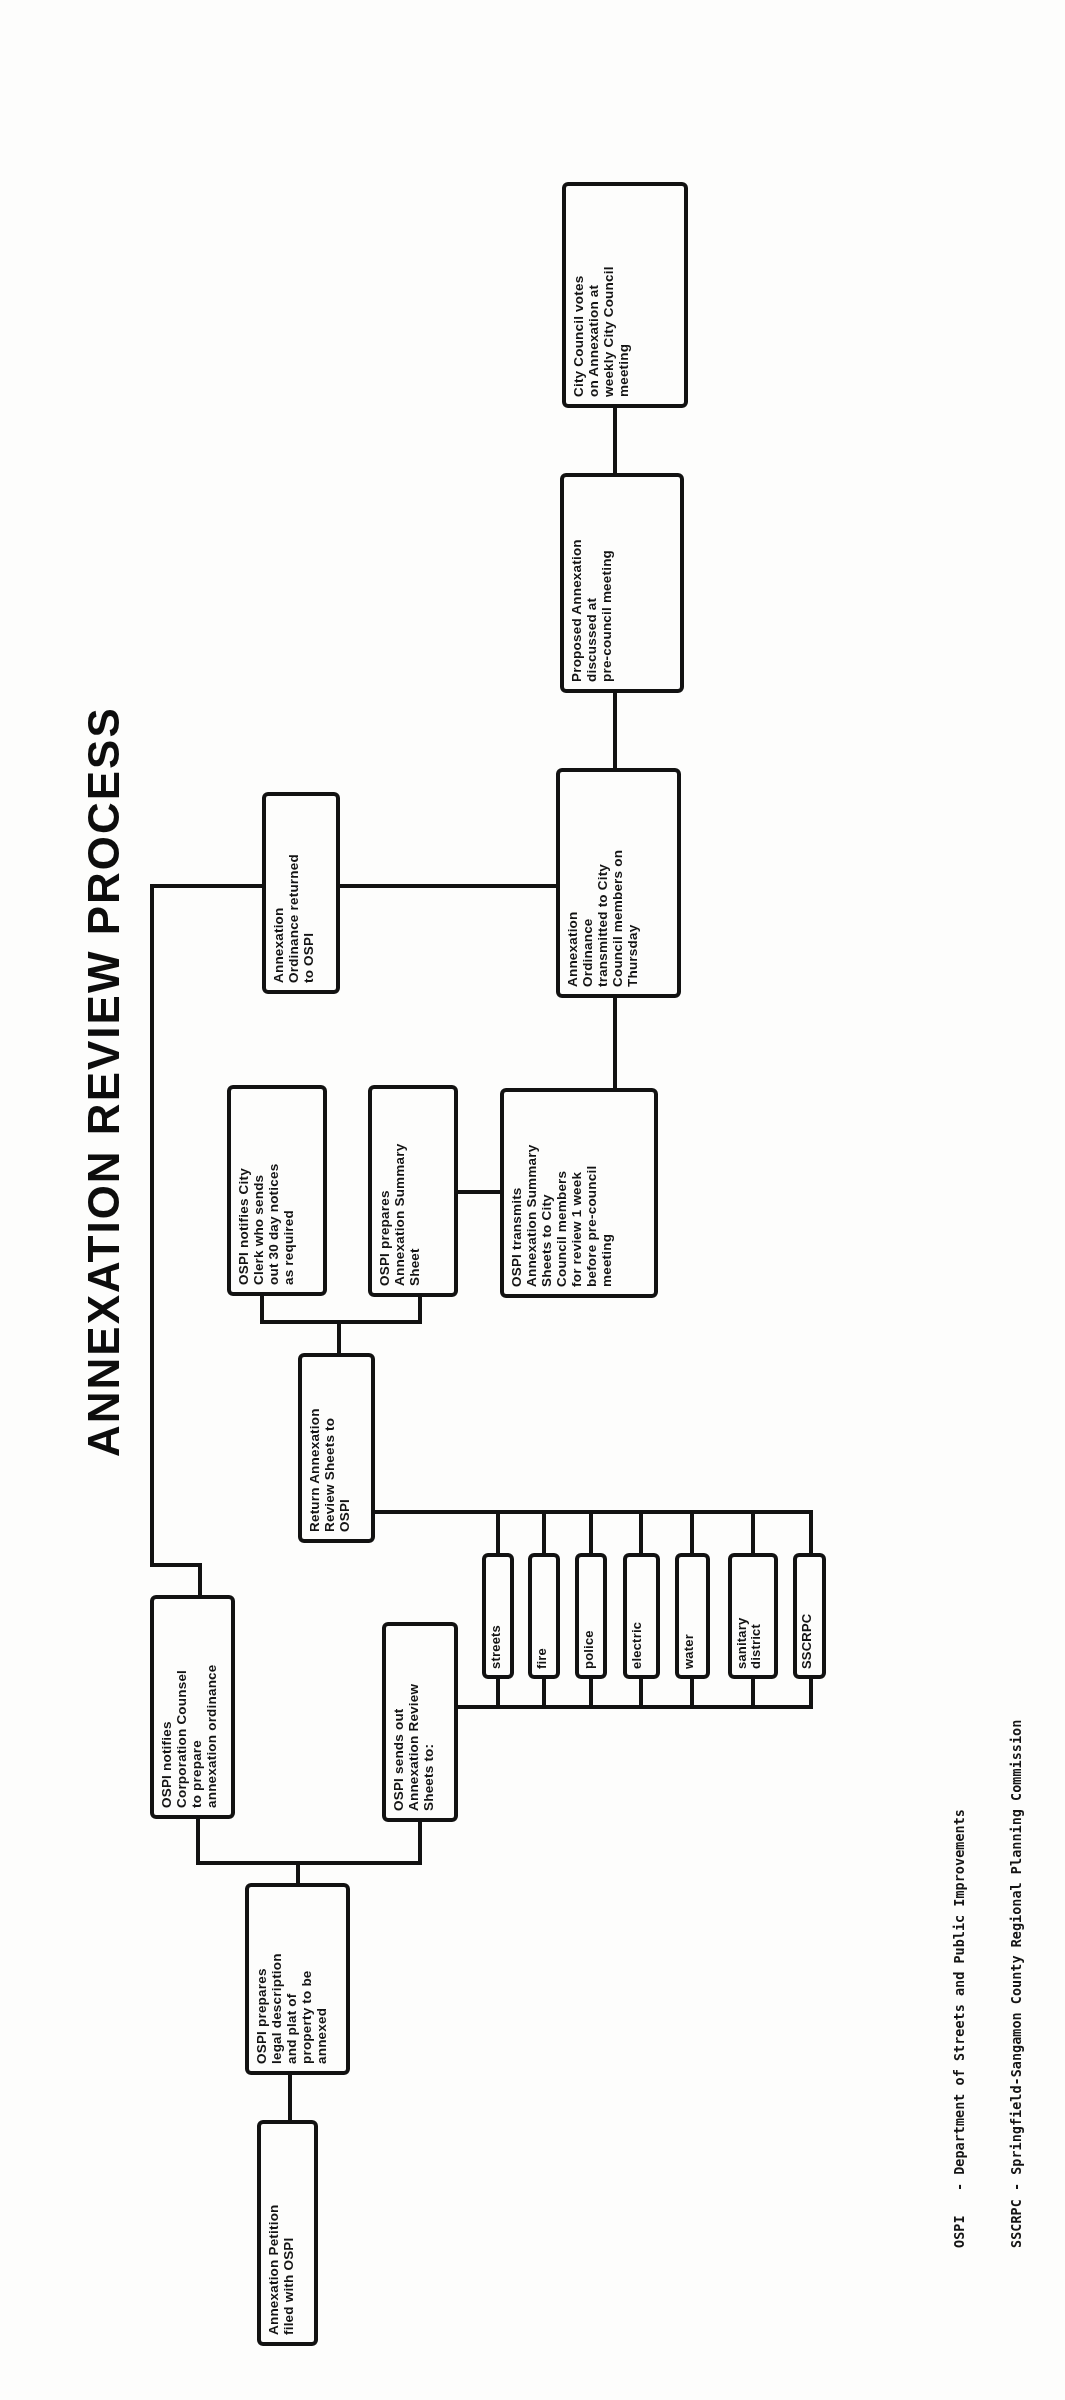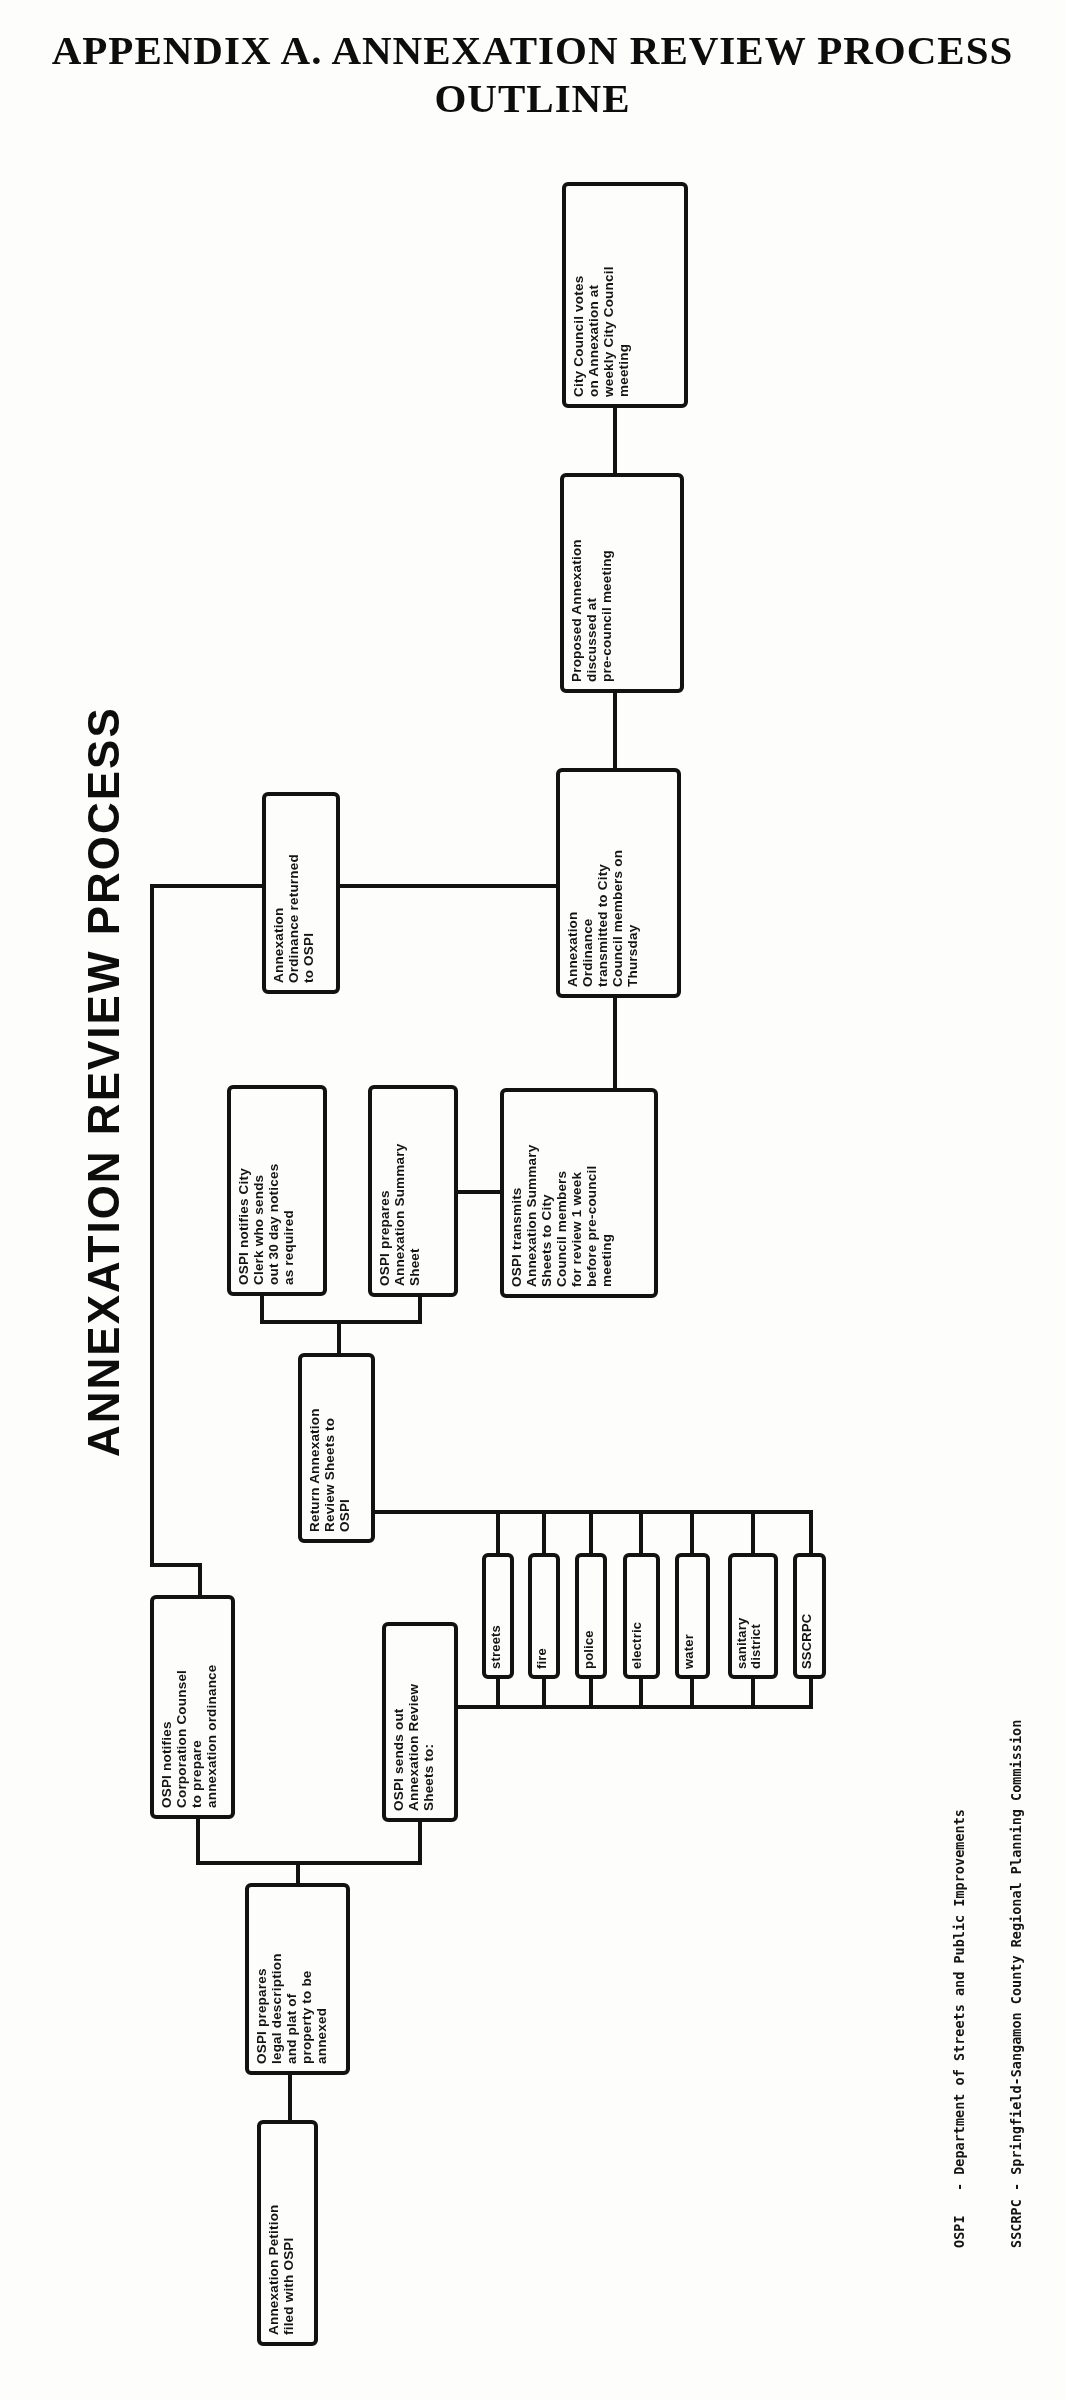--- a/index.html
+++ b/index.html
@@ -62,22 +62,20 @@
     line-height:19px;
     white-space:pre;
     color:#141414;
   }
 </style>
 </head>
 <body>
 
 <div id="page">
 
-  <div id="doc-title">APPENDIX A. ANNEXATION REVIEW PROCESS
-OUTLINE</div>
 
   <div id="chart-title" class="vwrap" style="left:68px;top:722px;width:72px;height:735px">
     <div class="vrot" style="width:735px;height:72px">ANNEXATION REVIEW PROCESS</div>
   </div>
 
   <div class="box" style="left:562px;top:182px;width:126px;height:226px">
     <div class="vrot" style="width:218px;height:118px">City Council votes
 on Annexation at
 weekly City Council
 meeting</div>

